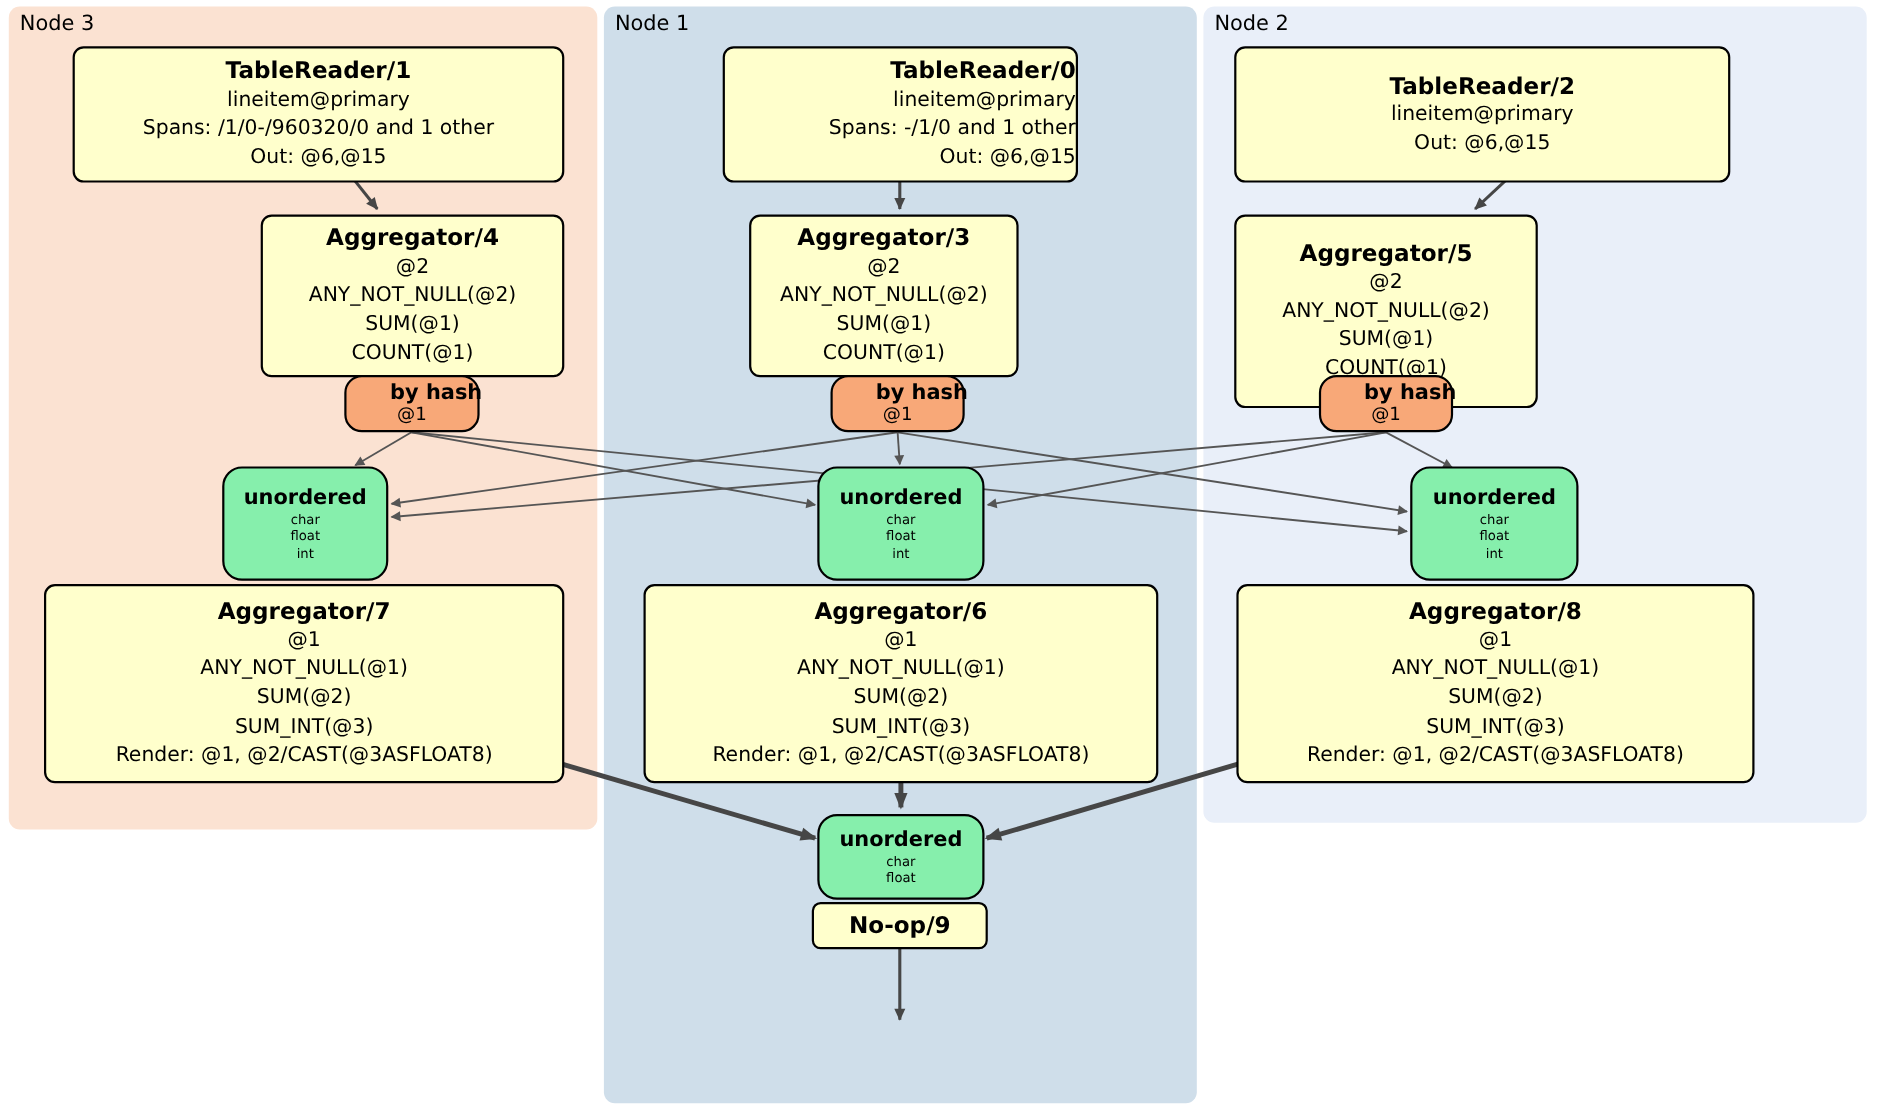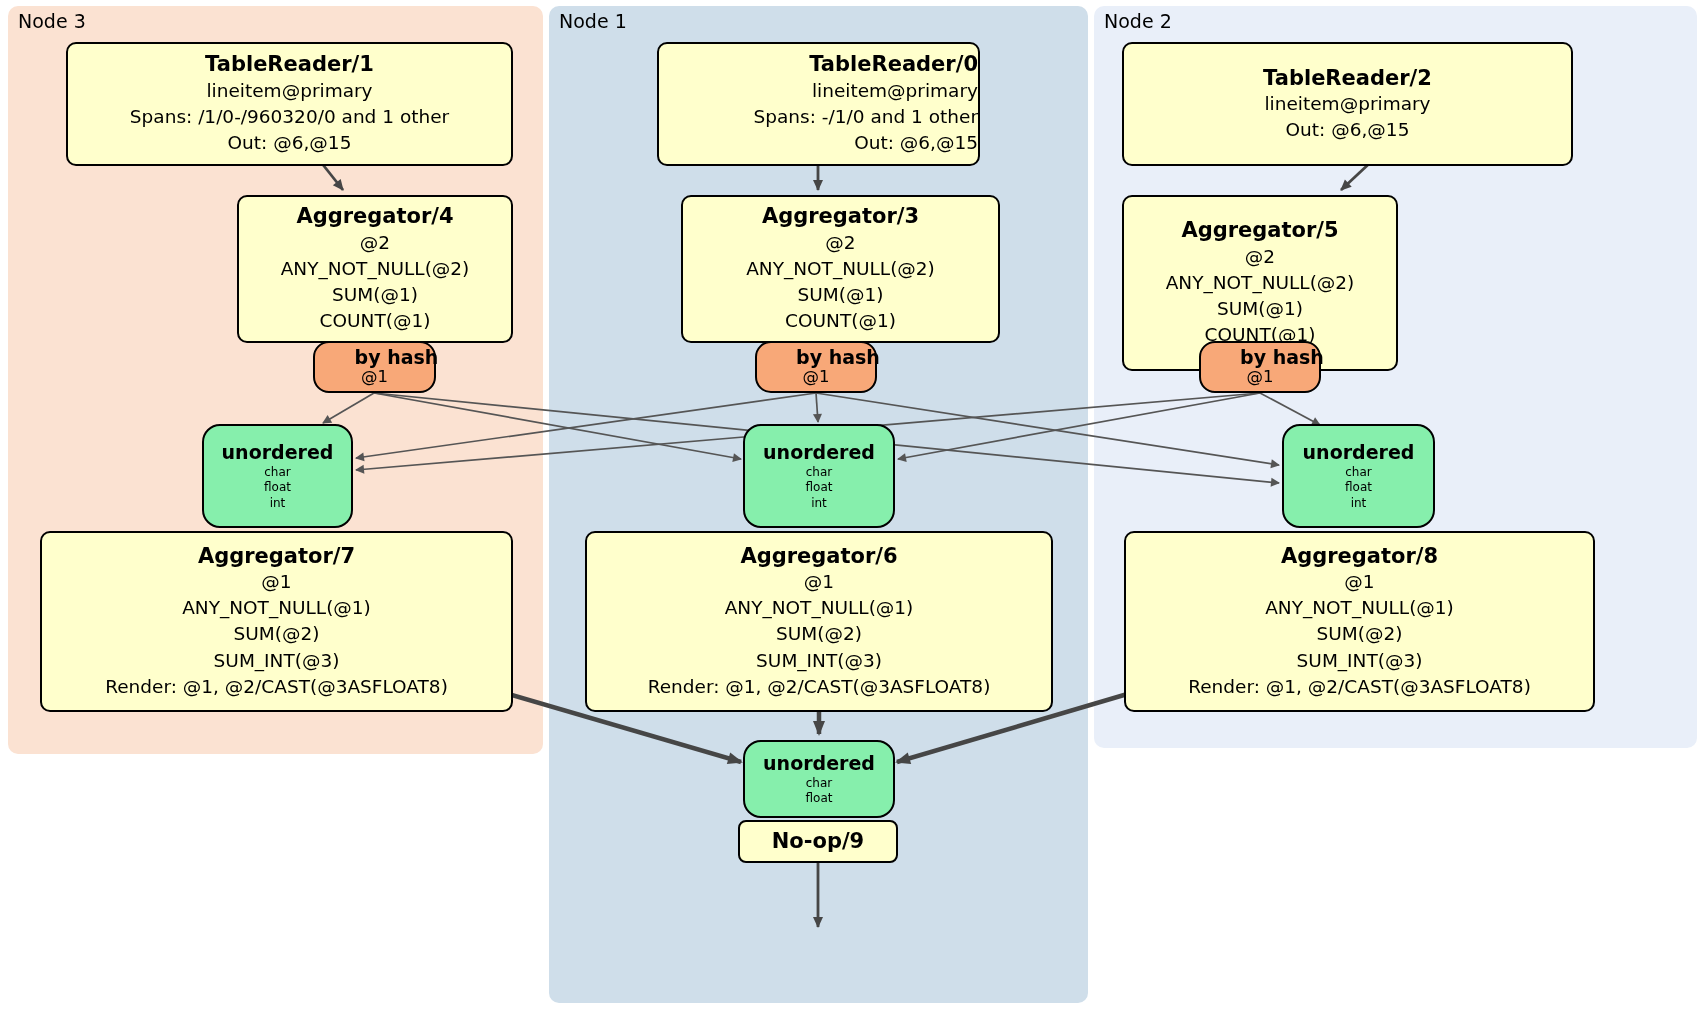--- a/index.html
+++ b/index.html
@@ -92,21 +92,21 @@
     <div class="ln">Out: @6,@15</div>
   </div>
 
   <div class="box op" style="left:237px;top:195px;width:276px;height:148px;">
     <div class="title">Aggregator/4</div>
     <div class="ln">@2</div>
     <div class="ln">ANY_NOT_NULL(@2)</div>
     <div class="ln">SUM(@1)</div>
     <div class="ln">COUNT(@1)</div>
   </div>
-  <div class="box op" style="left:681px;top:195px;width:319px;height:148px;">
+  <div class="box op" style="left:681px;top:195px;width:245px;height:148px;">
     <div class="title">Aggregator/3</div>
     <div class="ln">@2</div>
     <div class="ln">ANY_NOT_NULL(@2)</div>
     <div class="ln">SUM(@1)</div>
     <div class="ln">COUNT(@1)</div>
   </div>
   <div class="box op" style="left:1122px;top:195px;width:276px;height:176px;">
     <div class="title">Aggregator/5</div>
     <div class="ln">@2</div>
     <div class="ln">ANY_NOT_NULL(@2)</div>

